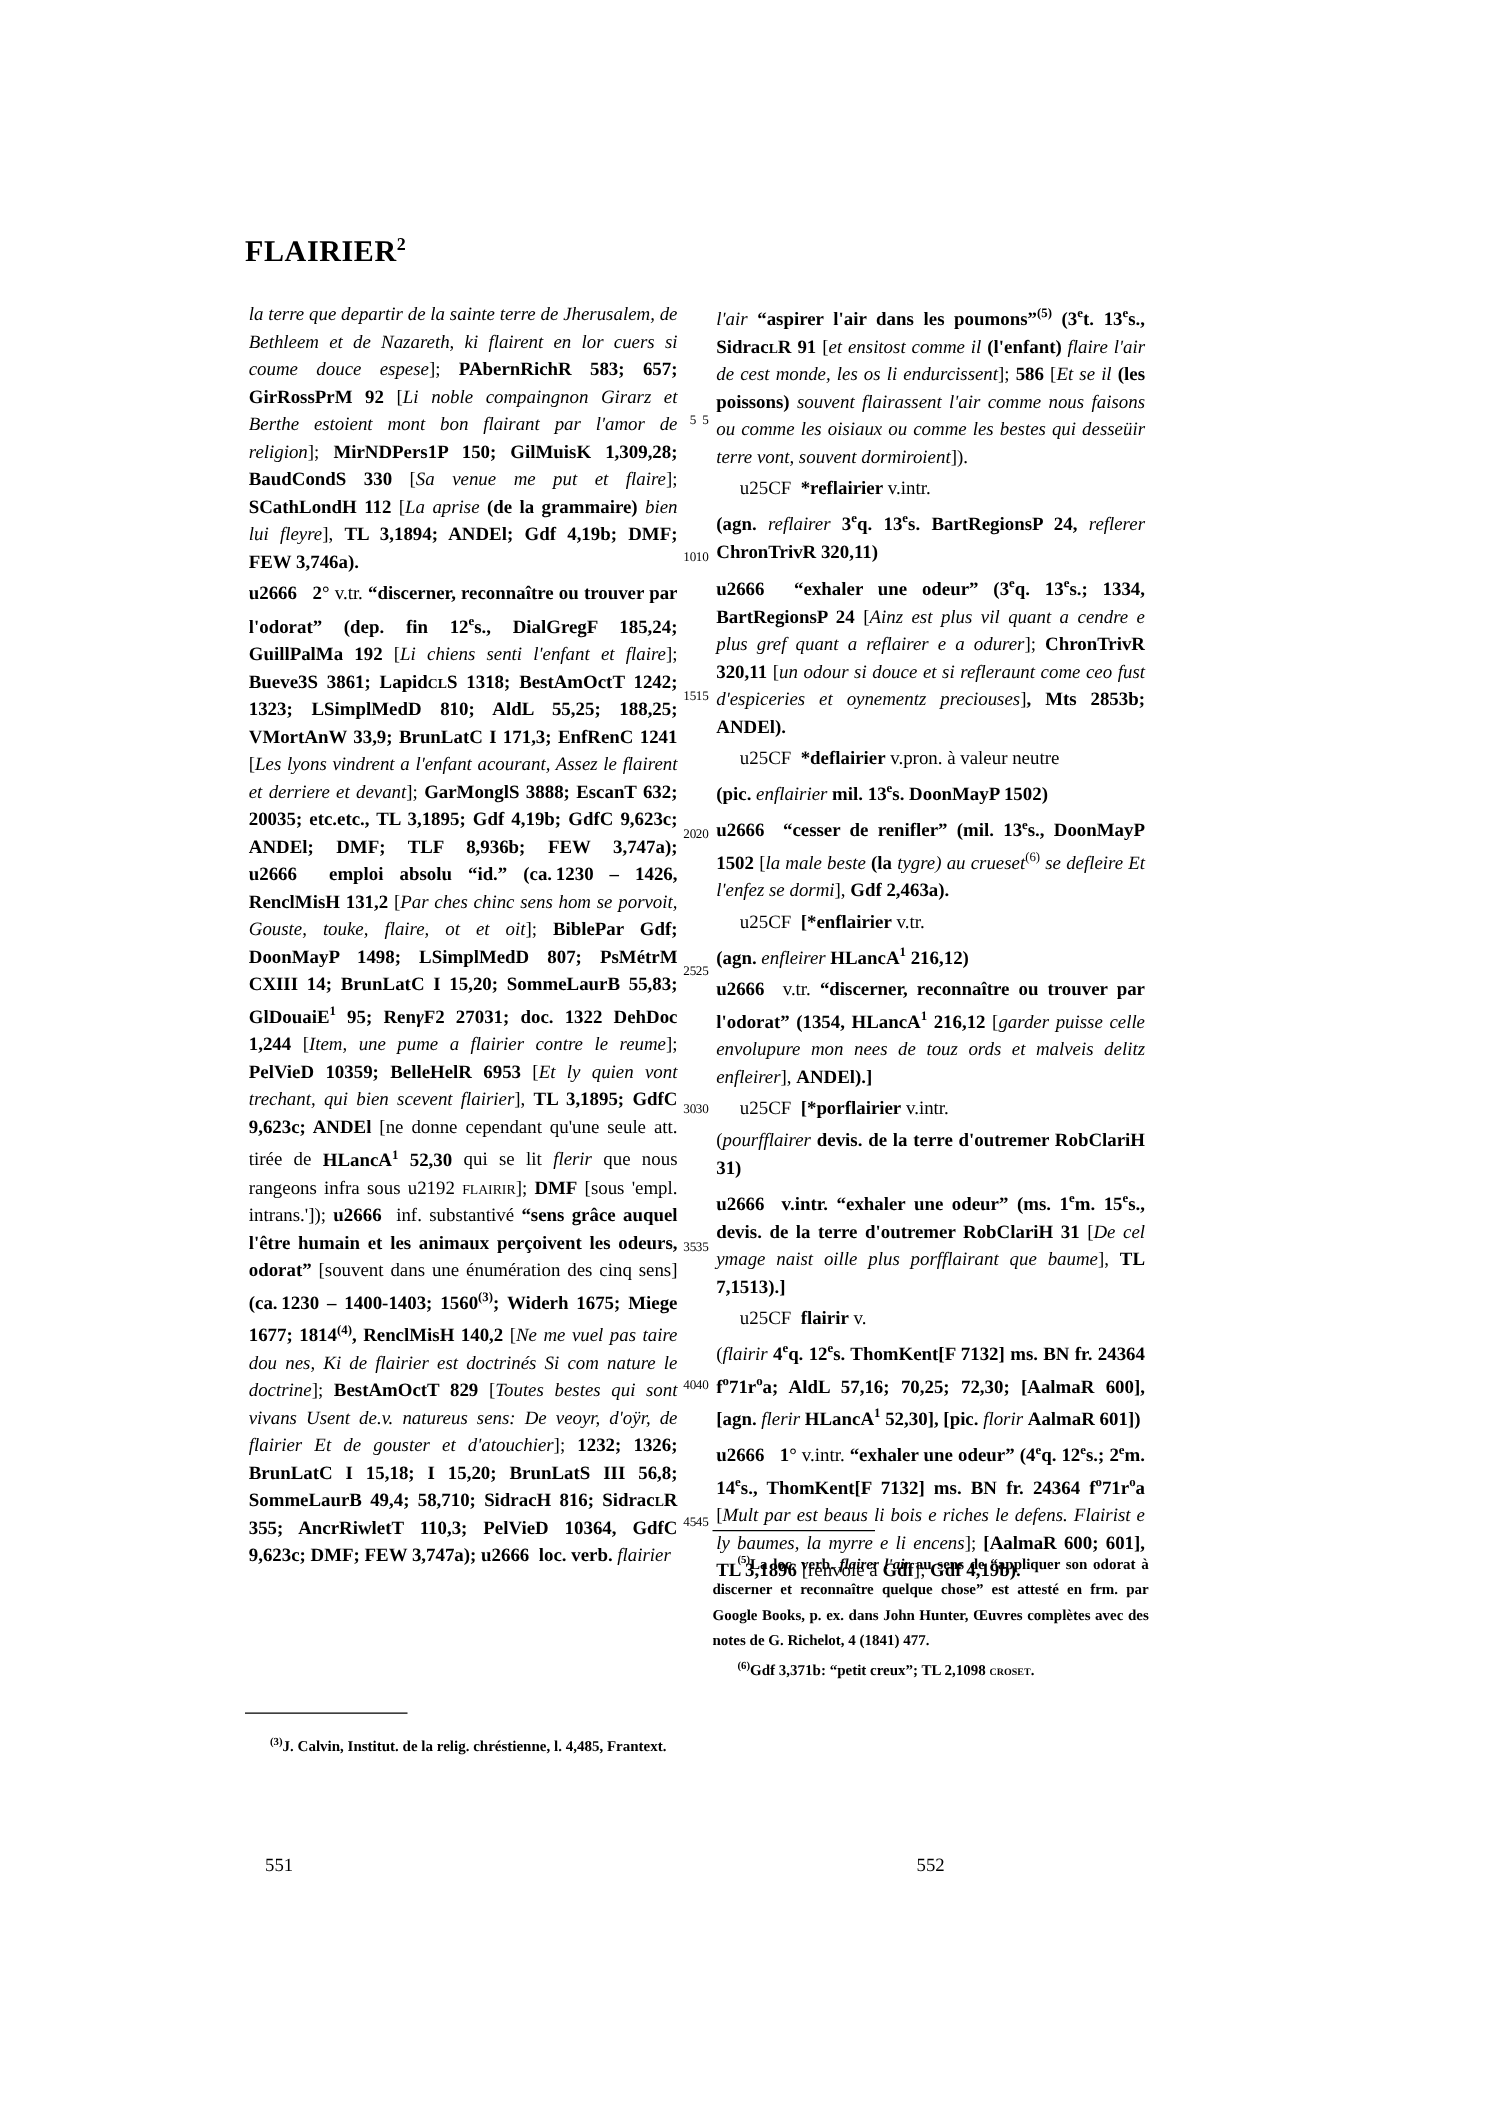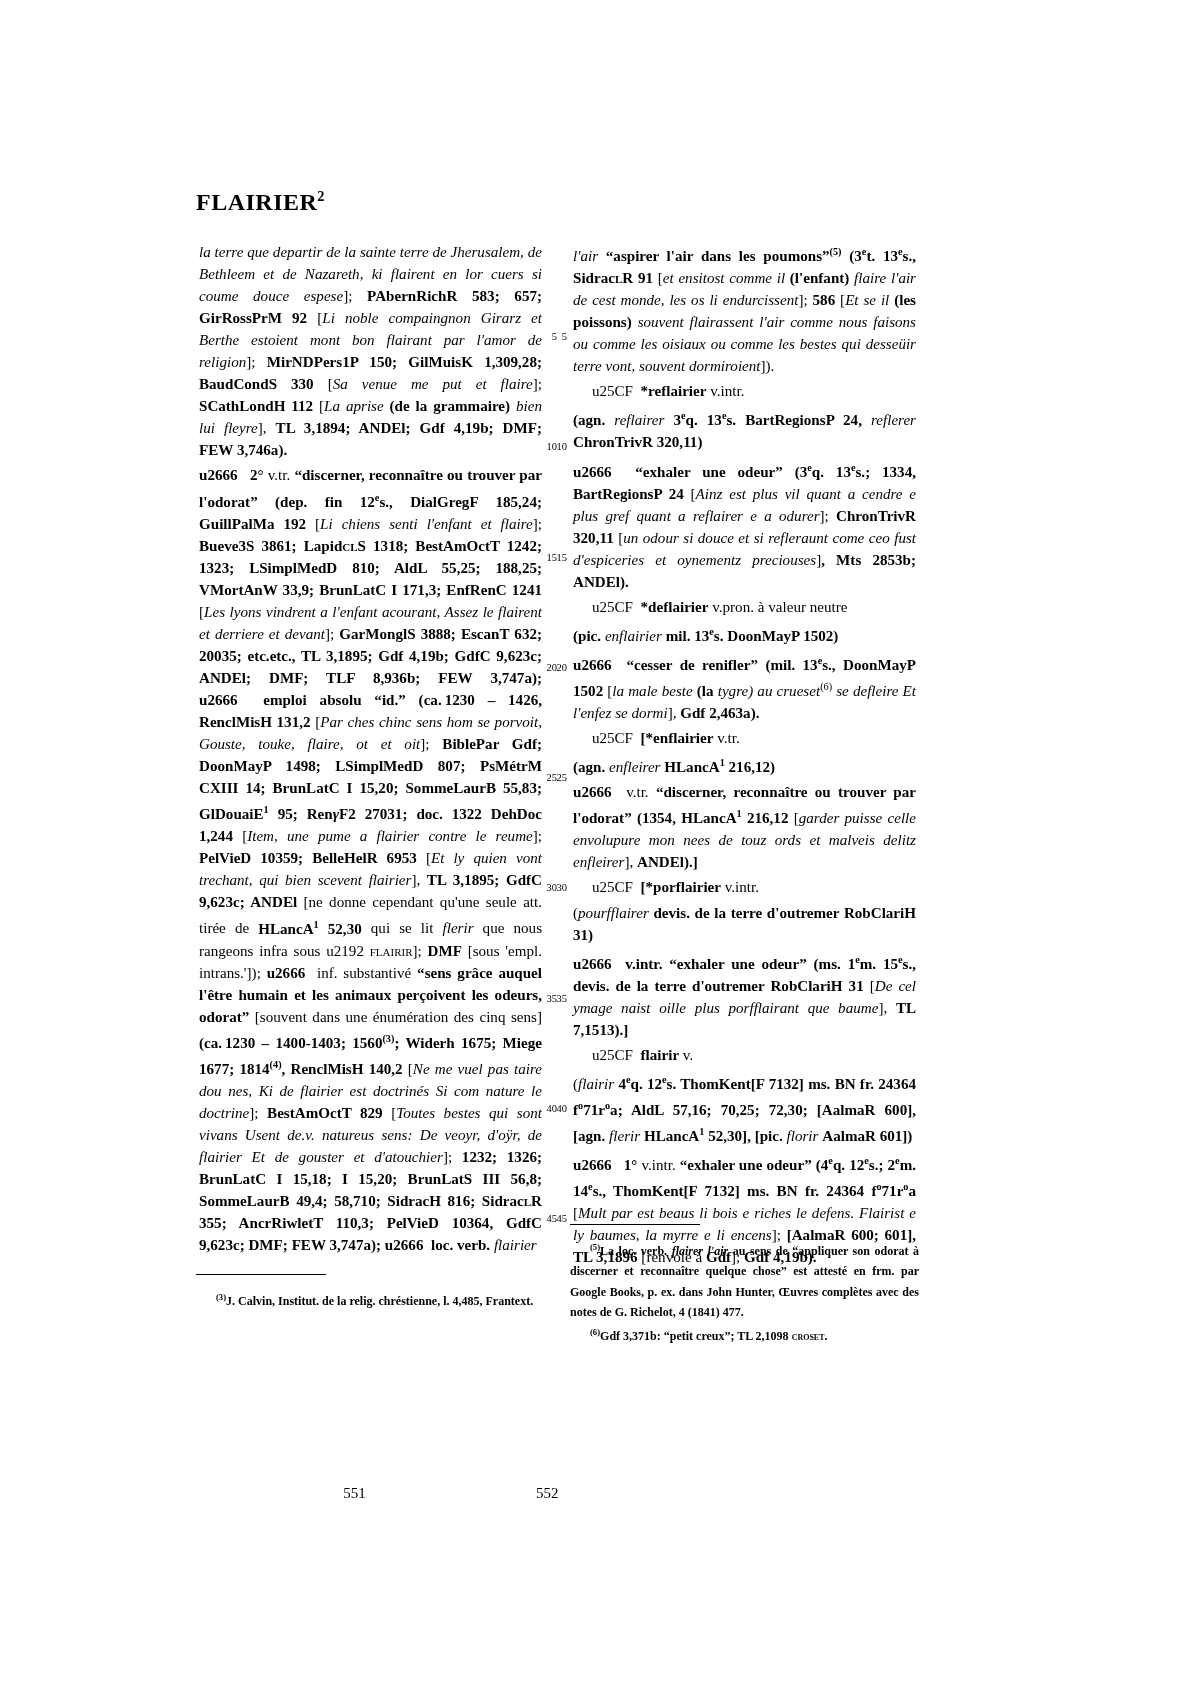--- a/index.html
+++ b/index.html
@@ -74,21 +74,21 @@
 
   
   .footnotes {
     position: absolute;
     width: 349px;
     font-size: 12px;
     line-height: 20.3px;
     text-align: justify;
     font-weight: bold;
   }
-  .fn-left  { left: 196px; top: 1274px; }
+  .fn-left  { left: 196px; top: 1370px; }
   .fn-right { left: 570px; top: 1224px; }
   .fn-rule {
     width: 130px;
     height: 0;
     border-top: 1.1px solid #000;
     margin-bottom: 12px;
   }
   .footnotes p {
     margin: 0;
     text-indent: 20px;
@@ -97,22 +97,22 @@
     font-size: 0.72em;
     vertical-align: super;
   }
 
   
   .folio {
     position: absolute;
     font-size: 15px;
     top: 1485px;
   }
-  .folio-left  { left: 180px; width: 349px; text-align: center; }
-  .folio-right { left: 536px; width: 349px; text-align: left; }
+  .folio-left  { left: 212px; width: 349px; }
+  .folio-right { left: 570px; width: 349px; text-align: center; }
 
   
   .b   { font-weight: bold; }
   .i   { font-style: italic; }
   .sc  { font-variant: small-caps; }
   .sup { font-size: 0.68em; vertical-align: super; }
   .bullet-d::before { content: "\u2666"; }
   .bullet-c::before { content: "\u25CF"; }
   .arrow::before { content: "\u2192"; }
 </style>

